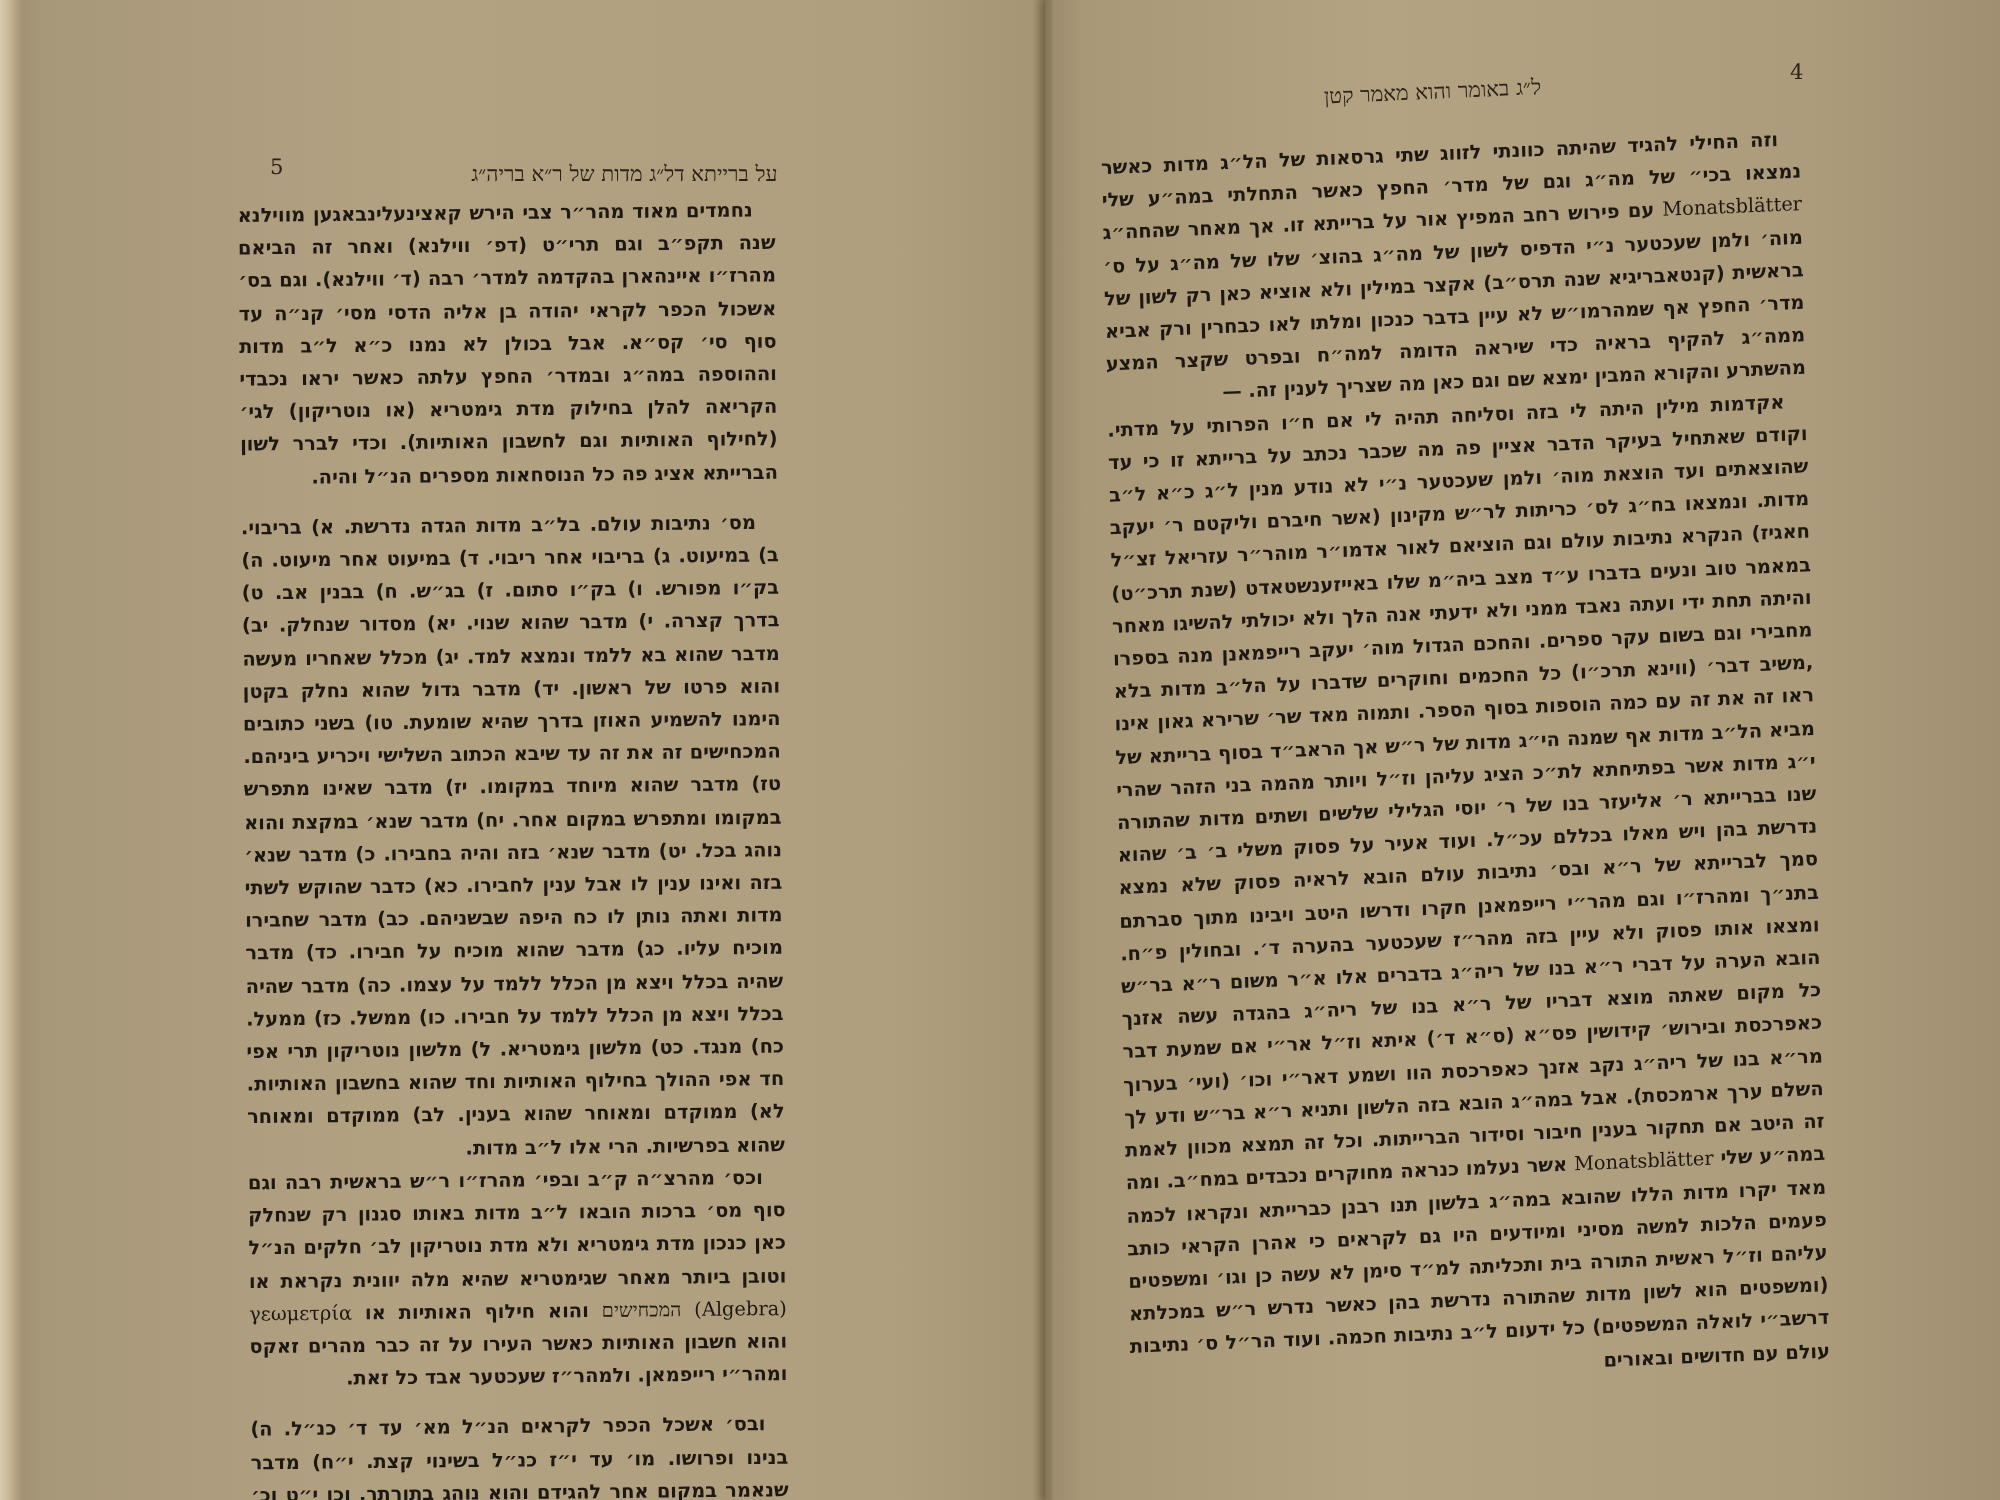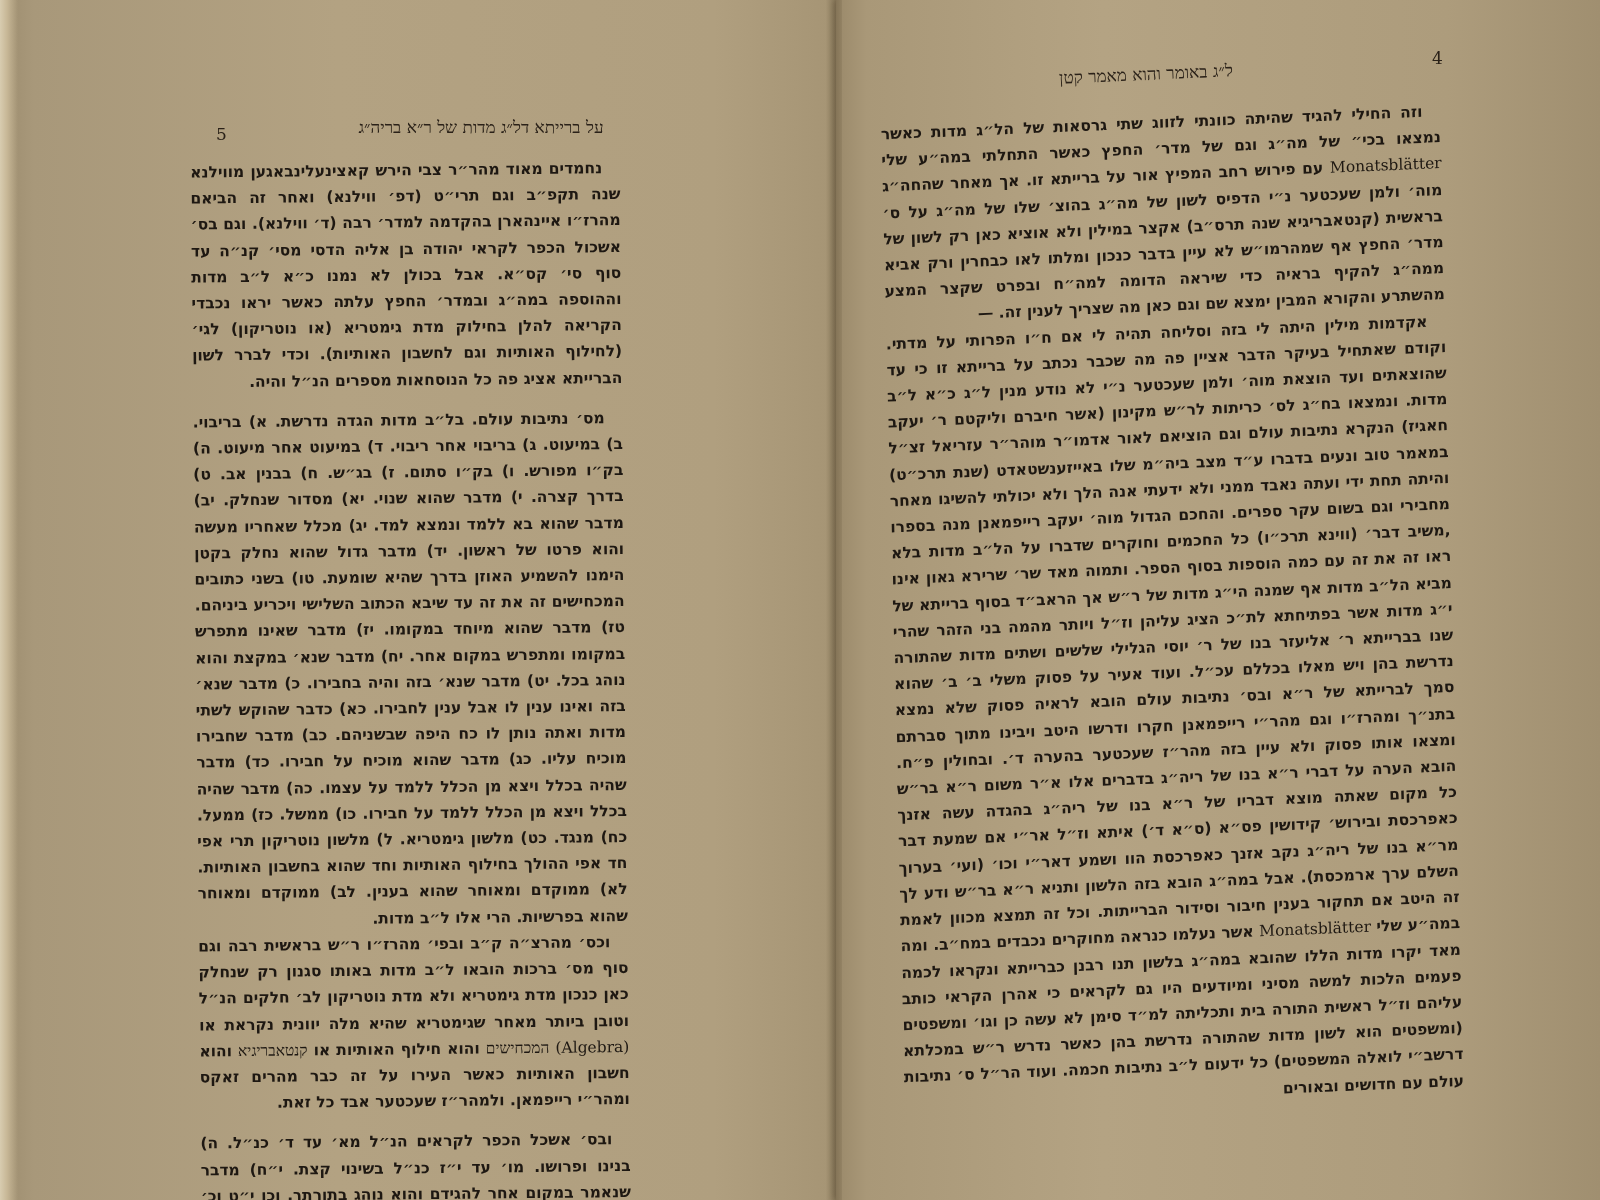--- a/index.html
+++ b/index.html
@@ -46,31 +46,31 @@
   .left-text { left: 190px; top: 155px; width: 430px; transform: rotate(-0.6deg); transform-origin: top right; }
   .right-text { left: 880px; top: 98px; width: 560px; transform: rotate(-2.4deg) skewX(-1deg); transform-origin: top right; }
   .latin { font-family: "DejaVu Serif", serif; font-weight: normal; direction: ltr; unicode-bidi: embed; }
 </style>
 </head>
 <body>
 
 <div class="page page-left">
   <div class="left-edge"></div>
   <div class="page-num" style="left:216px; top:124px;">5</div>
-  <div class="running-head" style="left:340px; top:117px; width:282px; text-align:center;">על ברייתא דל״ג מדות של ר״א בריה״ג</div>
+  <div class="running-head" style="left:340px; top:130px; width:282px; text-align:right;">על ברייתא דל״ג מדות של ר״א בריה״ג</div>
 
   <div class="text-block left-text">
     <p>נחמדים מאוד מהר״ר צבי הירש קאצינעלינבאגען מווילנא שנה תקפ״ב וגם תרי״ט (דפ׳ ווילנא) ואחר זה הביאם מהרז״ו איינהארן בהקדמה למדר׳ רבה (ד׳ ווילנא). וגם בס׳ אשכול הכפר לקראי יהודה בן אליה הדסי מסי׳ קנ״ה עד סוף סי׳ קס״א. אבל בכולן לא נמנו כ״א ל״ב מדות וההוספה במה״ג ובמדר׳ החפץ עלתה כאשר יראו נכבדי הקריאה להלן בחילוק מדת גימטריא (או נוטריקון) לגי׳ (לחילוף האותיות וגם לחשבון האותיות). וכדי לברר לשון הברייתא אציג פה כל הנוסחאות מספרים הנ״ל והיה.</p>
     <p class="gap">מס׳ נתיבות עולם. בל״ב מדות הגדה נדרשת. א) בריבוי. ב) במיעוט. ג) בריבוי אחר ריבוי. ד) במיעוט אחר מיעוט. ה) בק״ו מפורש. ו) בק״ו סתום. ז) בג״ש. ח) בבנין אב. ט) בדרך קצרה. י) מדבר שהוא שנוי. יא) מסדור שנחלק. יב) מדבר שהוא בא ללמד ונמצא למד. יג) מכלל שאחריו מעשה והוא פרטו של ראשון. יד) מדבר גדול שהוא נחלק בקטן הימנו להשמיע האוזן בדרך שהיא שומעת. טו) בשני כתובים המכחישים זה את זה עד שיבא הכתוב השלישי ויכריע ביניהם. טז) מדבר שהוא מיוחד במקומו. יז) מדבר שאינו מתפרש במקומו ומתפרש במקום אחר. יח) מדבר שנא׳ במקצת והוא נוהג בכל. יט) מדבר שנא׳ בזה והיה בחבירו. כ) מדבר שנא׳ בזה ואינו ענין לו אבל ענין לחבירו. כא) כדבר שהוקש לשתי מדות ואתה נותן לו כח היפה שבשניהם. כב) מדבר שחבירו מוכיח עליו. כג) מדבר שהוא מוכיח על חבירו. כד) מדבר שהיה בכלל ויצא מן הכלל ללמד על עצמו. כה) מדבר שהיה בכלל ויצא מן הכלל ללמד על חבירו. כו) ממשל. כז) ממעל. כח) מנגד. כט) מלשון גימטריא. ל) מלשון נוטריקון תרי אפי חד אפי ההולך בחילוף האותיות וחד שהוא בחשבון האותיות. לא) ממוקדם ומאוחר שהוא בענין. לב) ממוקדם ומאוחר שהוא בפרשיות. הרי אלו ל״ב מדות.</p>
     <p>
       <span>וכס׳ מהרצ״ה ק״ב ובפי׳ מהרז״ו ר״ש בראשית רבה וגם סוף מס׳ ברכות הובאו ל״ב מדות באותו סגנון רק שנחלק כאן כנכון מדת גימטריא ולא מדת נוטריקון לב׳ חלקים הנ״ל וטובן ביותר מאחר שגימטריא שהיא מלה יוונית נקראת או</span>
       <span class="latin">המכחישים</span>
       <span class="latin">(Algebra)</span>
       <span>והוא חילוף האותיות או</span>
-      <span class="latin">קנטאבריגיא</span>
+      <span class="latin">γεωμετρία</span>
       <span>והוא חשבון האותיות כאשר העירו על זה כבר מהרים זאקס ומהר״י רייפמאן. ולמהר״ז שעכטער אבד כל זאת.</span>
     </p>
     <p class="gap">ובס׳ אשכל הכפר לקראים הנ״ל מא׳ עד ד׳ כנ״ל. ה) בנינו ופרושו. מו׳ עד י״ז כנ״ל בשינוי קצת. י״ח) מדבר שנאמר במקום אחר להגידם והוא נוהג בתורתך. וכן י״ט וכ׳ וכ״א כנ״ל. כ״ב וכ״ג מצורפים ביחד בזה הלשון סדור מדת אחת ועשרים שהיא שתים ועשרים מדבר שהוא על שתי מדות ואתה נותנו בכח יפה שבשתיהן מדות לבאורים. ומכאן נעתק המנין כנראה. כ״ג) כמדה כ״ב דלעיל וכן כ״ד כנגד כ״ג וכן לקטן. ומדה כ״ז ממעל חסר כאן ולפי זה מדה כ״ח מכוון לדלעיל. מדה כ״ט שהיא גימטריא בתרי אפי נחלק כאן לשתים בפירוש ונמנה בכ״ט מניין שדורשין בגימטריא באגדה אם לחשבון האותיות היא ול׳ היא תמורת האותיות.</p>
   </div>
 </div>
 
 <div class="page page-right">
   <div class="page-num" style="left:596px; top:48px;">4</div>
   <div class="running-head" style="left:200px; top:64px; width:220px; text-align:center; transform:rotate(-2.5deg);">ל״ג באומר והוא מאמר קטן</div>
 </div>

